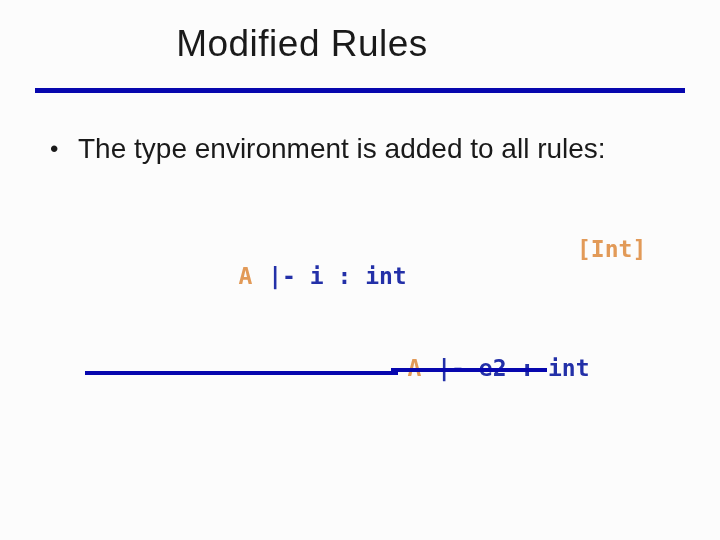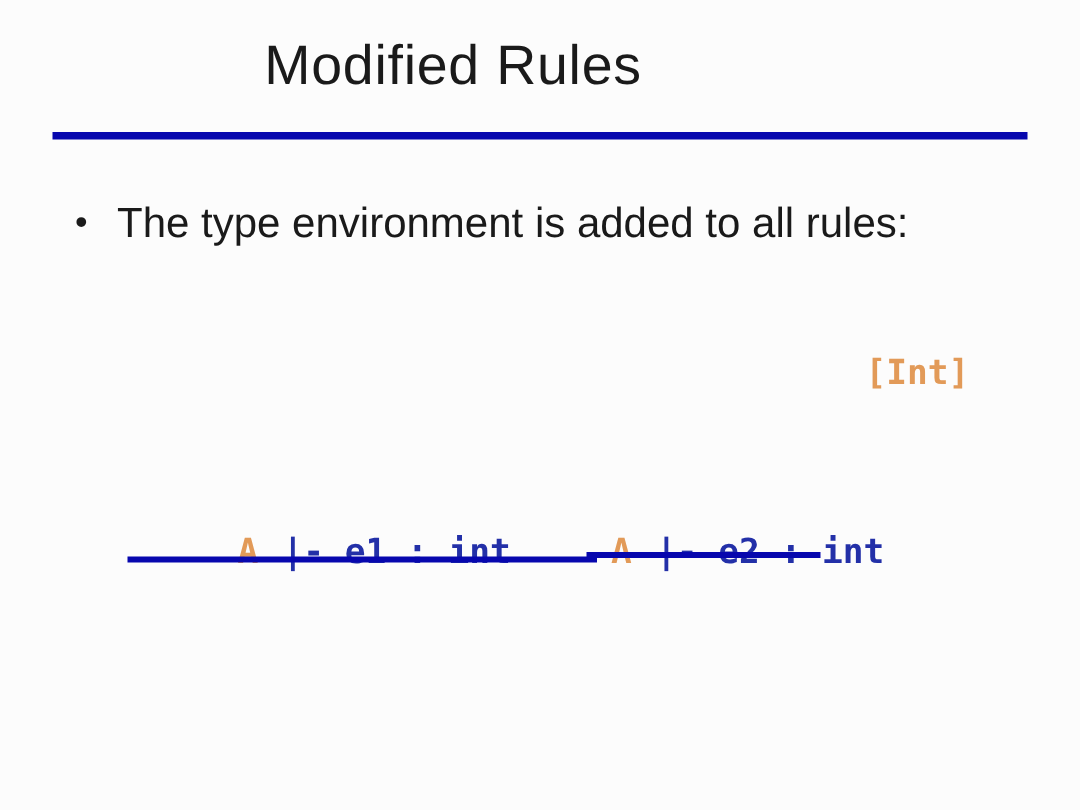--- a/index.html
+++ b/index.html
@@ -82,25 +82,25 @@
 
 <div class="slide">
 
   <div class="slide-title">Modified Rules</div>
 
   <div class="title-divider"></div>
 
   <span class="bullet-marker">•</span>
   <span class="bullet-text">The type environment is added to all rules:</span>
 
+  <div class="mono rule-int">
+    <span class="env">A</span><span class="judg">|- i : int</span>
+  </div>
   <div class="mono rule-int-label rule-label">[Int]</div>
 
-  <div class="mono premise-1">
-    <span class="env">A</span><span class="judg">|- e1 : int</span>
-  </div>
   <div class="mono premise-2">
     <span class="env">A</span><span class="judg">|- e2 : int</span>
   </div>
 
   <div class="bar bar-left"></div>
   <div class="bar bar-right"></div>
 
 
 </div>
 

